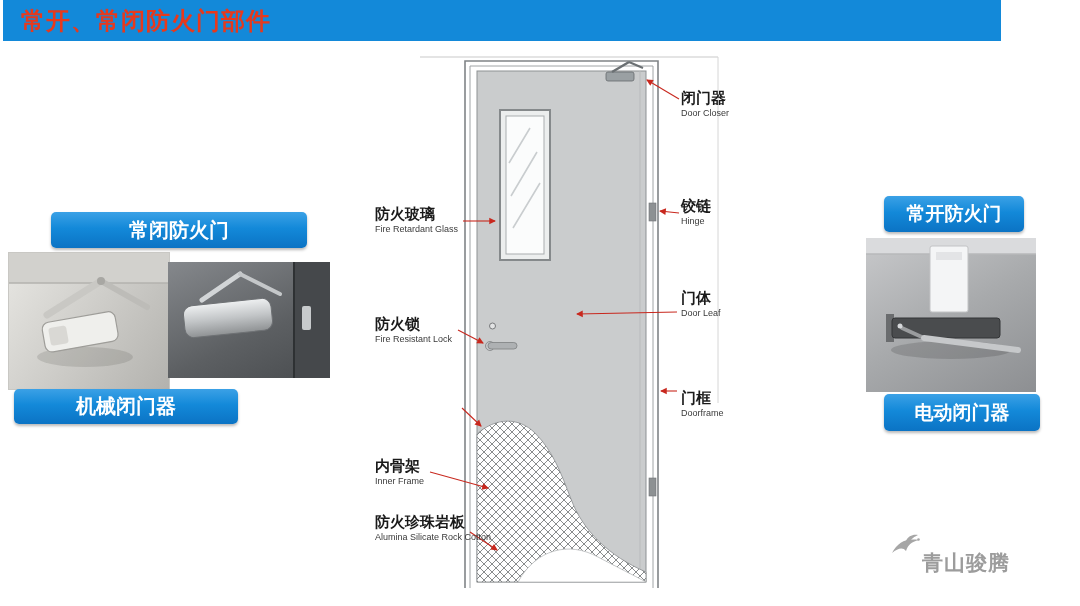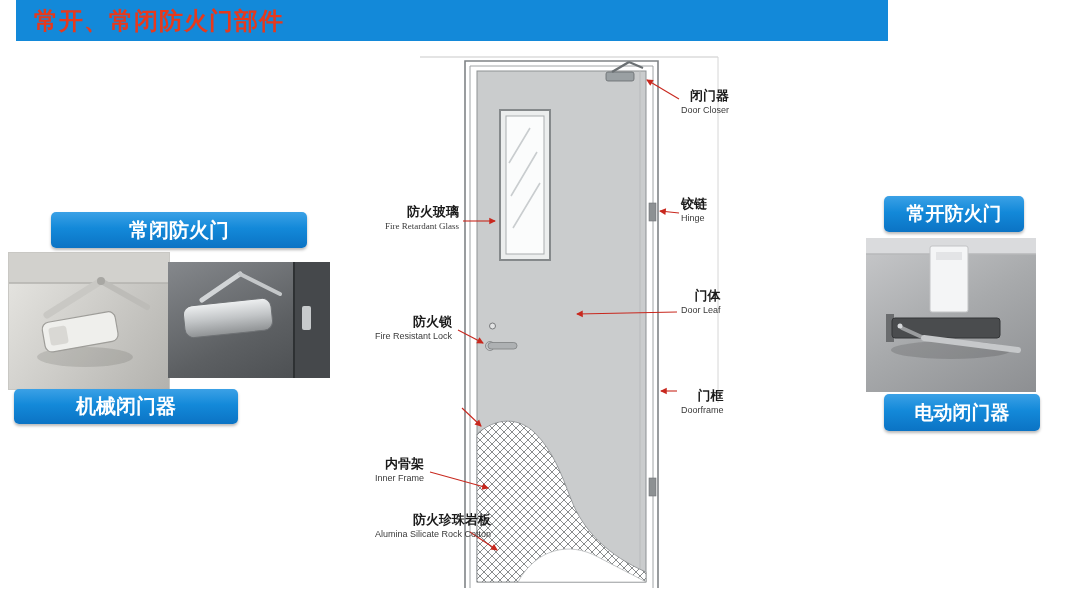--- a/index.html
+++ b/index.html
@@ -1,29 +1,29 @@
 <!DOCTYPE html>
 <html><head>
 <meta charset="utf-8">
 <style>
   html,body { margin:0; padding:0; background:#fff; }
   .slide { position:relative; width:1080px; height:606px; background:#ffffff; overflow:hidden;
            font-family:"Liberation Sans","DejaVu Sans",sans-serif; }
 
   
-  .header { position:absolute; left:16px; top:0; width:872px; height:41px;
+  .header { position:absolute; left:3px; top:0; width:998px; height:41px;
             background:#1389d9; display:flex; align-items:center; }
   .header-title { margin-left:18px; font-size:24px; font-weight:bold; color:#e7391c; letter-spacing:1px; }
 
   
   .diagram-svg { position:absolute; left:0; top:0; }
 
   
   .part-label { position:absolute; line-height:1.3; }
-  .part-label .zh { font-size:13px; font-weight:bold; color:#1a1a1a; white-space:nowrap;text-align:right; }
+  .part-label .zh { font-size:15px; font-weight:bold; color:#1a1a1a; white-space:nowrap; }
   .part-label .en { font-size:9px; color:#3a3a3a; white-space:nowrap; }
 
   
   .blue-tag { position:absolute; display:flex; align-items:center; justify-content:center;
               background:linear-gradient(180deg,#3ba1e6 0%, #1389d9 45%, #0b73c4 100%);
               color:#ffffff; font-weight:bold; border-radius:5px;
               box-shadow:0 2px 3px rgba(0,0,0,0.28); text-align:center; }
 
   
   .photo { position:absolute; overflow:hidden; }
@@ -107,21 +107,21 @@
       <line x1="462" y1="408" x2="481" y2="426" marker-end="url(#arrR)"></line>
       <line x1="430" y1="472" x2="488" y2="488" marker-end="url(#arrR)"></line>
       <line x1="470" y1="532" x2="497" y2="550" marker-end="url(#arrR)"></line>
       <line x1="679" y1="99" x2="647" y2="80" marker-end="url(#arrR)"></line>
       <line x1="679" y1="213" x2="660" y2="211" marker-end="url(#arrR)"></line>
       <line x1="677" y1="312" x2="577" y2="314" marker-end="url(#arrR)"></line>
       <line x1="677" y1="391" x2="661" y2="391" marker-end="url(#arrR)"></line>
     </g>
   </svg>
 
-  <div class="part-label" style="left:385px; top:204px;font-family:Liberation Serif, serif;">
+  <div class="part-label" style="left:375px; top:204px;">
     <div class="zh">防火玻璃</div>
     <div class="en">Fire Retardant Glass</div>
   </div>
   <div class="part-label" style="left:375px; top:314px;">
     <div class="zh">防火锁</div>
     <div class="en">Fire Resistant Lock</div>
   </div>
   <div class="part-label" style="left:375px; top:456px;">
     <div class="zh">内骨架</div>
     <div class="en">Inner Frame</div>
@@ -199,14 +199,22 @@
       <rect x="20" y="76" width="8" height="28" fill="#6a6c6e"></rect>
       <rect x="26" y="80" width="108" height="20" rx="3" fill="#4a4c4e" stroke="#323436" stroke-width="1"></rect>
       <path d="M36,90 L58,100" stroke="#9a9c9e" stroke-width="4" stroke-linecap="round"></path>
       <path d="M58,100 L152,112" stroke="#c6c8ca" stroke-width="6" stroke-linecap="round"></path>
       <circle cx="34" cy="88" r="2.5" fill="#d6d8da"></circle>
     </svg>
   </div>
 
   <div class="blue-tag" style="left:884px; top:394px; width:156px; height:37px; font-size:19px;">电动闭门器</div>
 
+  <div class="watermark">
+    <svg class="watermark-bird" width="32" height="26" viewBox="0 0 32 26">
+      <path d="M2,19 C8,8 16,4 29,6 C21,8 18,11 16,17 C13,13 8,14 2,19 Z" fill="#a6a6a6"></path>
+      <path d="M16,7 C18,2 23,0 28,1 C24,3 22,4 19,9 Z" fill="#a6a6a6"></path>
+      <circle cx="28.5" cy="5.5" r="1.3" fill="#a6a6a6"></circle>
+    </svg>
+    <span class="watermark-text">青山骏腾</span>
+  </div>
 
 </div>
 
 </body></html>

